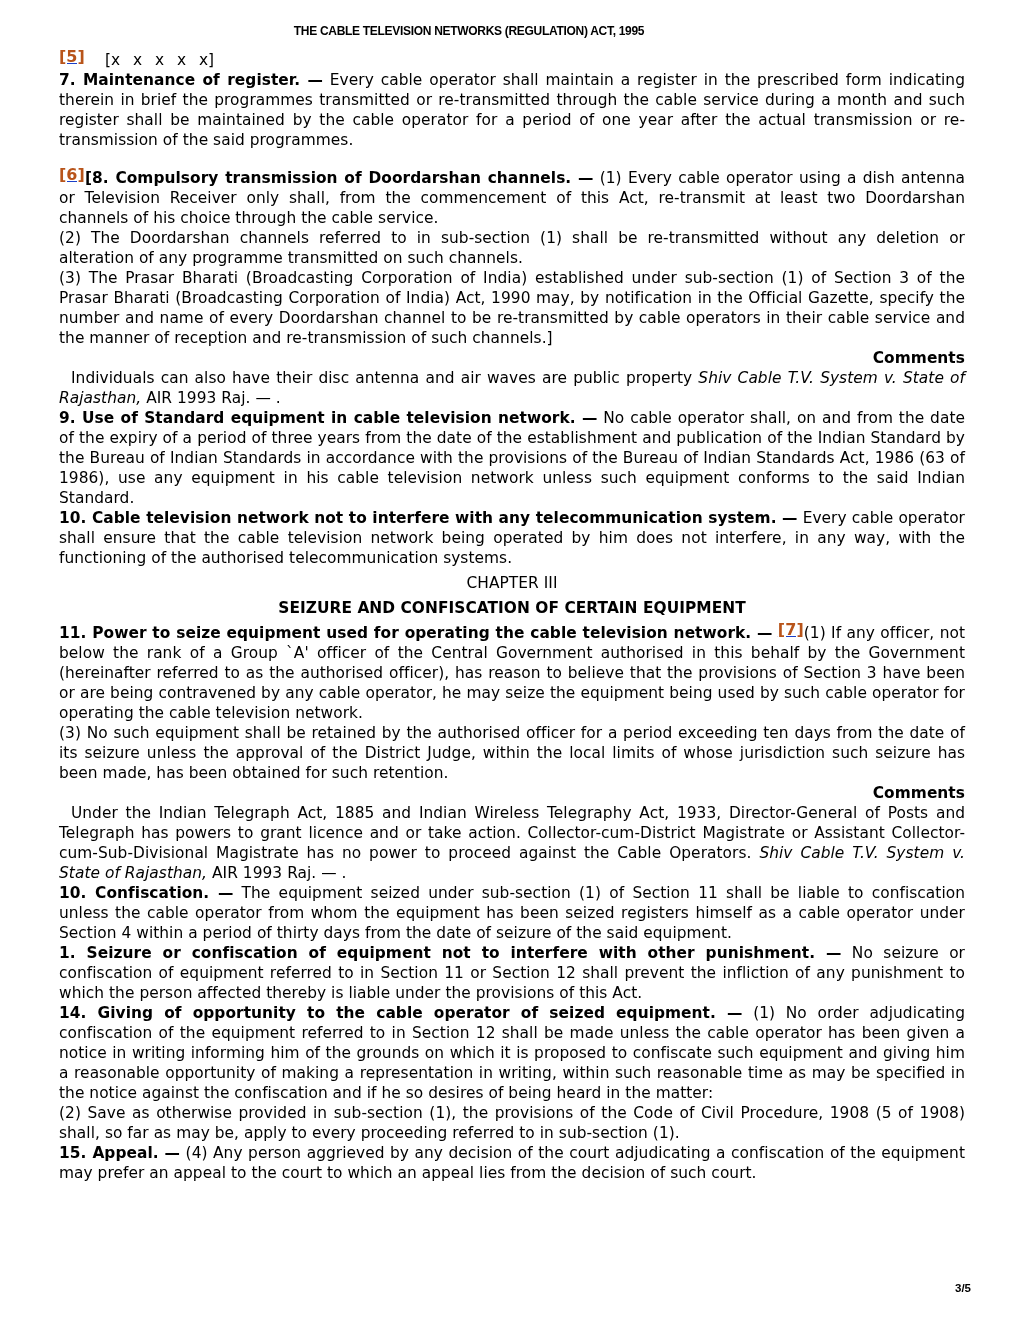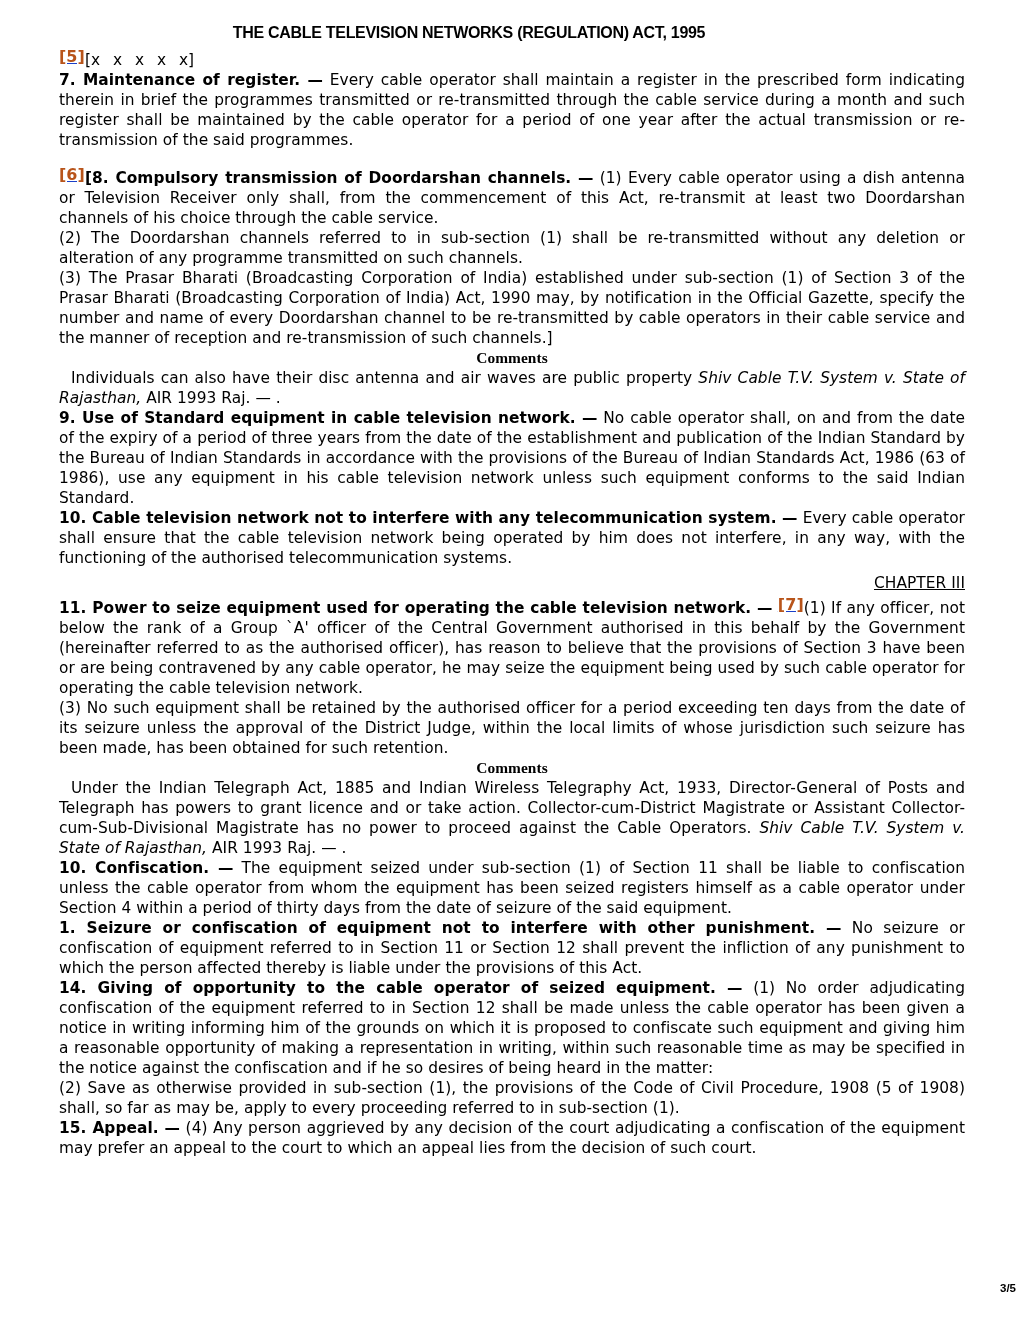--- a/index.html
+++ b/index.html
@@ -1,41 +1,41 @@
 <!DOCTYPE html>
 <html><head>
 <meta charset="utf-8">
 <style>
   html, body { margin: 0; padding: 0; background: #ffffff; }
   body { width: 1020px; height: 1320px; position: relative; overflow: hidden; color: #000; }
   .page-header {
     position: absolute; top: 24px; left: 0; width: 828px;
     text-align: center; padding-left: 110px; box-sizing: border-box;
-    font-family: "Liberation Sans", sans-serif; font-size: 16px; font-weight: bold;
+    font-family: "Liberation Sans", sans-serif; font-size: 12px; font-weight: bold;
     letter-spacing: -0.3px;
   }
   .content {
     position: absolute; top: 50px; left: 59px; width: 906px;
     font-family: "DejaVu Sans", sans-serif; font-size: 15.4px; line-height: 20px;
     text-align: justify; letter-spacing: 0.05px;
   }
   .content p { margin: 0; }
   .fn {
     color: #b8541a; font-weight: bold; font-size: 16px;
     text-decoration: underline; text-decoration-color: #1a3fc8;
     vertical-align: 3px; line-height: 0; cursor: pointer;
   }
   b { font-weight: bold; }
-  .comments { text-align: center; font-weight: bold; font-family: Liberation Serif, serif; }
+  .comments { text-align: right; font-weight: bold; }
   .indent { text-indent: 12px; }
-  .chapter { text-align: right; margin-top: 5px !important; margin-bottom: 5px !important; text-decoration: underline; }
+  .chapter { text-align: center; margin-top: 5px !important; margin-bottom: 5px !important; }
   .chapter-title { text-align: center; font-weight: bold; margin-bottom: 5px !important; }
-  .xs { letter-spacing: 0; word-spacing: 8px; }
+  .xs { letter-spacing: 0; word-spacing: 8px; padding-left: 20px; }
   .page-num {
-    position: absolute; top: 1282px; left: 1000px;
+    position: absolute; top: 1282px; left: 955px;
     font-family: "Liberation Sans", sans-serif; font-size: 11.5px; font-weight: bold;
   }
 </style>
 </head>
 <body>
 
 <div class="page-header">THE CABLE TELEVISION NETWORKS (REGULATION) ACT, 1995</div>
 
 <div class="content">
 
@@ -59,20 +59,21 @@
 
   <p>
     <b>9. Use of Standard equipment in cable television network. —</b><span> No cable operator shall, on and from the date of the expiry of a period of three years from the date of the establishment and publication of the Indian Standard by the Bureau of Indian Standards in accordance with the provisions of the Bureau of Indian Standards Act, 1986 (63 of 1986), use any equipment in his cable television network unless such equipment conforms to the said Indian Standard.</span>
   </p>
 
   <p>
     <b>10. Cable television network not to interfere with any telecommunication system. —</b><span> Every cable operator shall ensure that the cable television network being operated by him does not interfere, in any way, with the functioning of the authorised telecommunication systems.</span>
   </p>
 
   <p class="chapter">CHAPTER III</p>
+  <p class="chapter-title">SEIZURE AND CONFISCATION OF CERTAIN EQUIPMENT</p>
 
   <p>
     <b>11. Power to seize equipment used for operating the cable television network. —</b> <a class="fn">[7]</a><span>(1) If any officer, not below the rank of a Group `A' officer of the Central Government authorised in this behalf by the Government (hereinafter referred to as the authorised officer), has reason to believe that the provisions of Section 3 have been or are being contravened by any cable operator, he may seize the equipment being used by such cable operator for operating the cable television network.</span>
   </p>
   <p>(3) No such equipment shall be retained by the authorised officer for a period exceeding ten days from the date of its seizure unless the approval of the District Judge, within the local limits of whose jurisdiction such seizure has been made, has been obtained for such retention.</p>
   <p class="comments">Comments</p>
   <p class="indent">
     <span>Under the Indian Telegraph Act, 1885 and Indian Wireless Telegraphy Act, 1933, Director-General of Posts and Telegraph has powers to grant licence and or take action. Collector-cum-District Magistrate or Assistant Collector-cum-Sub-Divisional Magistrate has no power to proceed against the Cable Operators. </span><i>Shiv Cable T.V. System v. State of Rajasthan,</i><span> AIR 1993 Raj. — .</span>
   </p>
 

